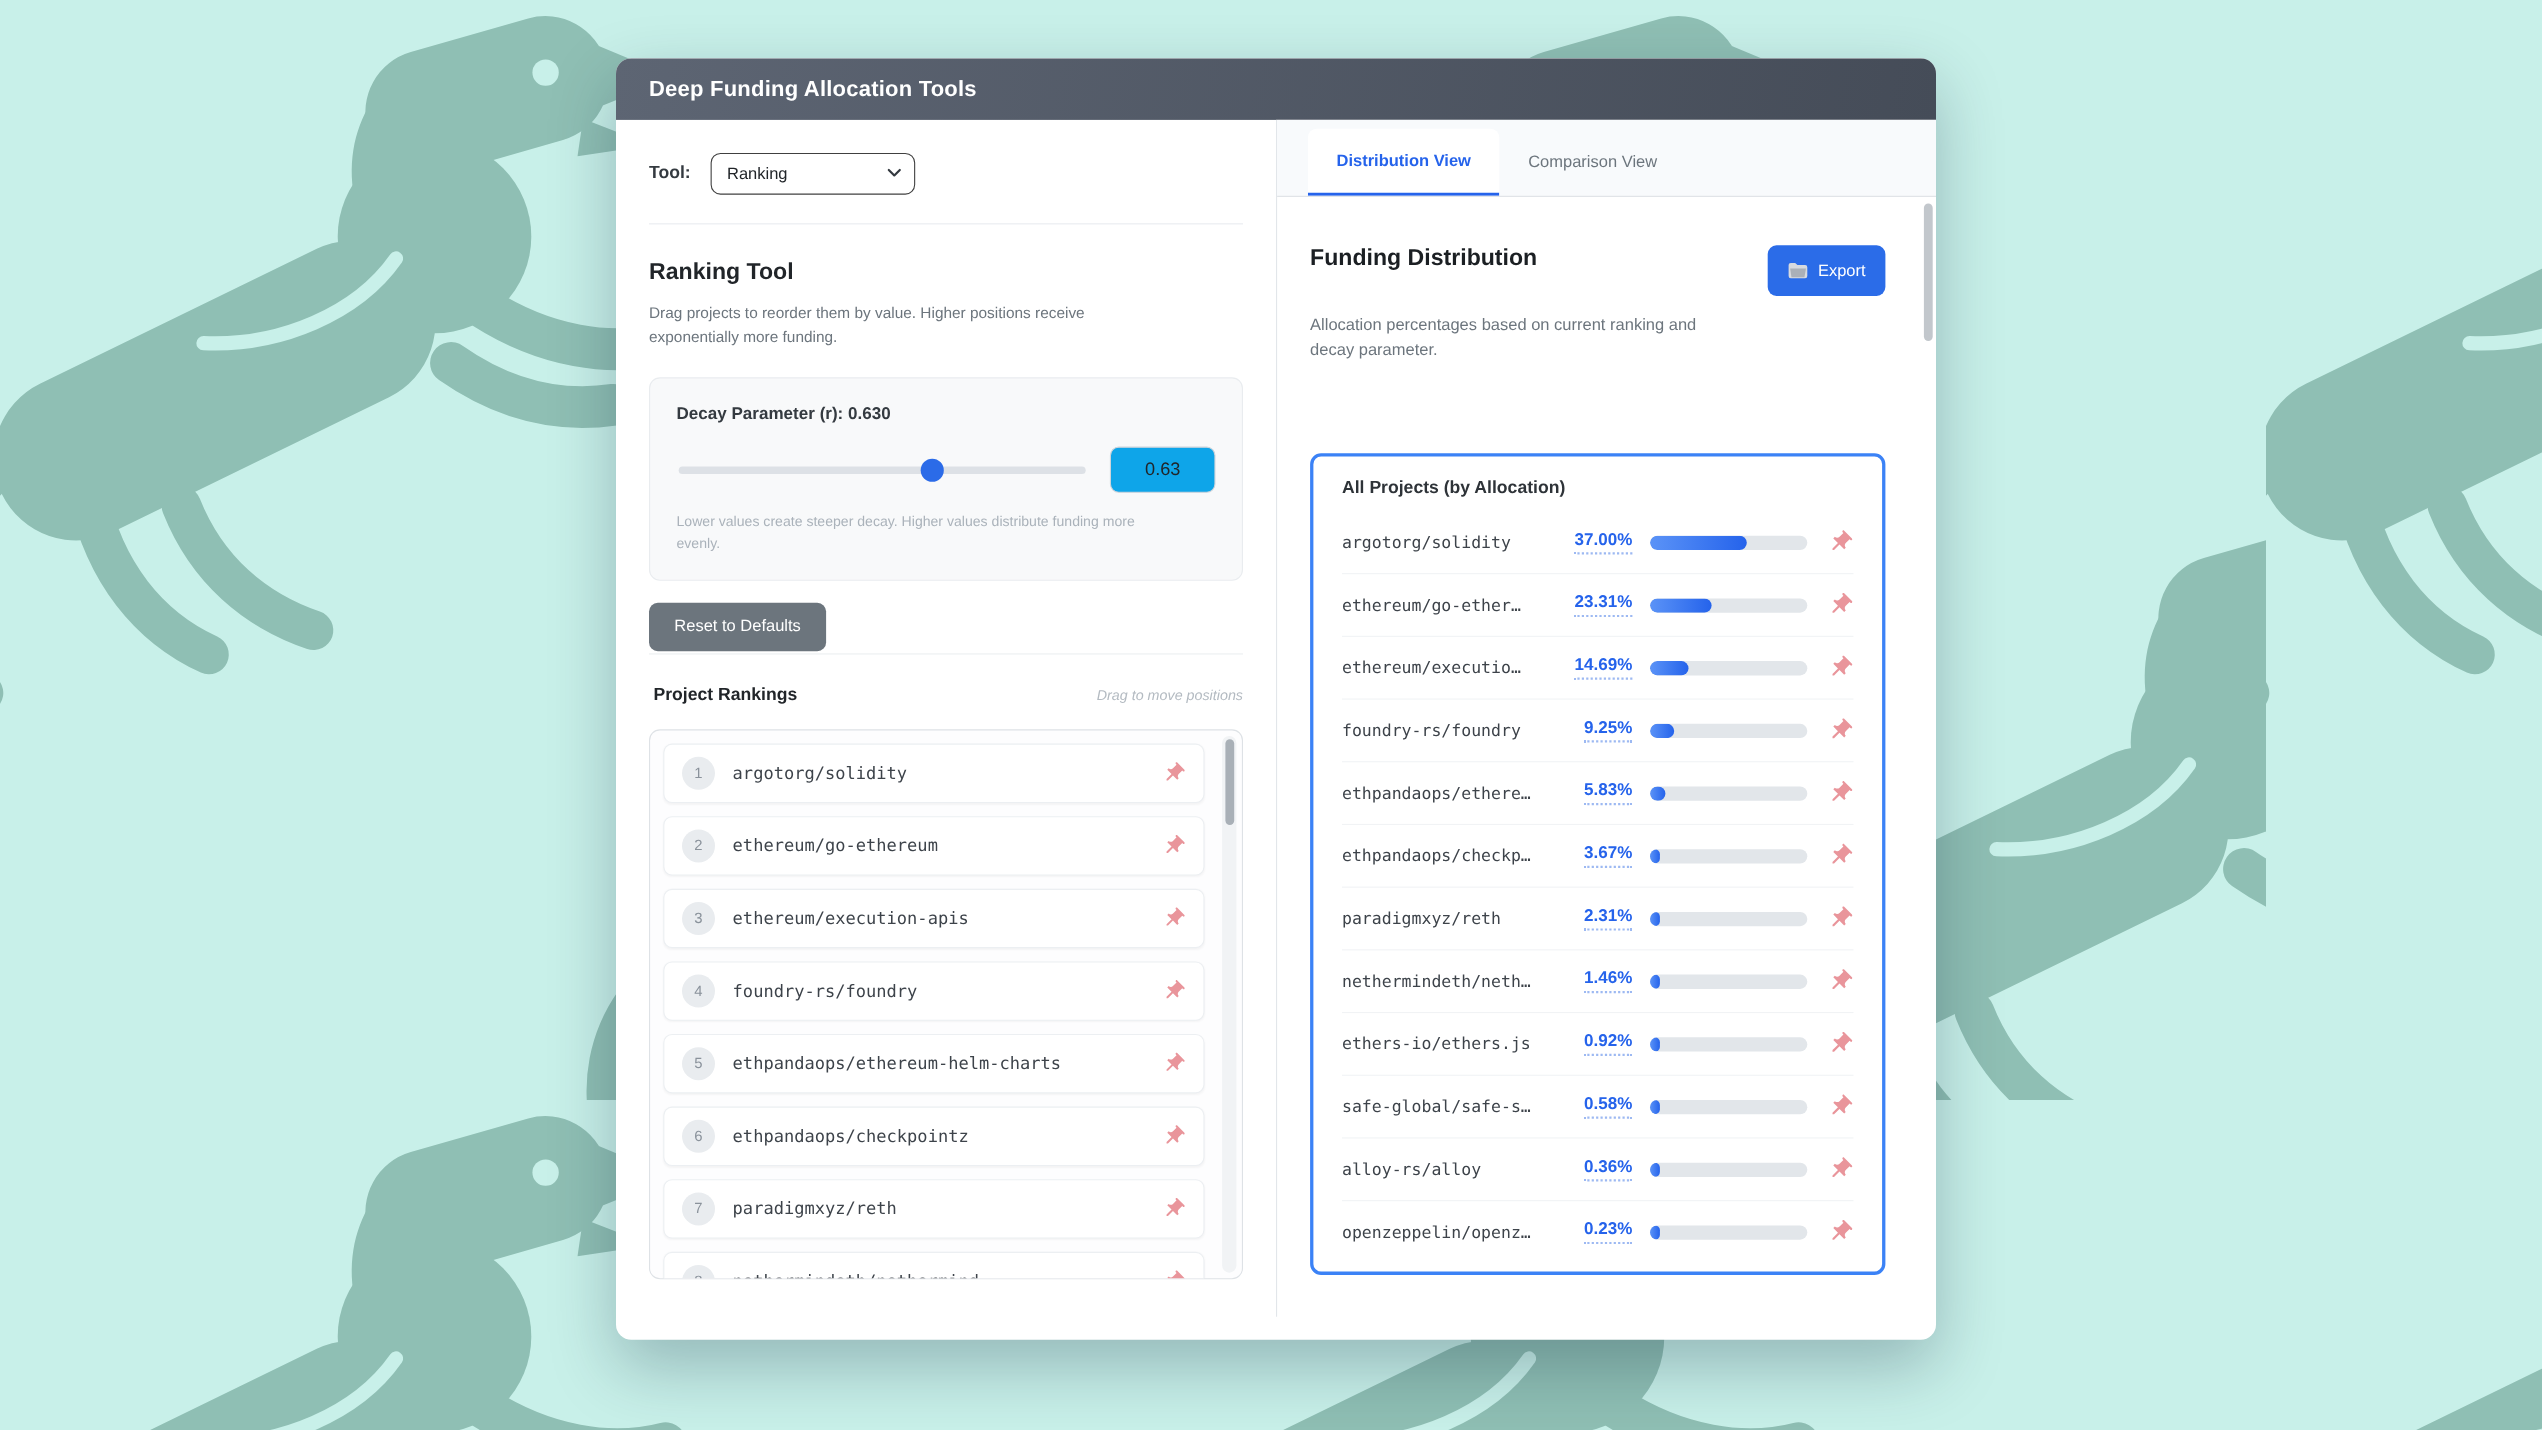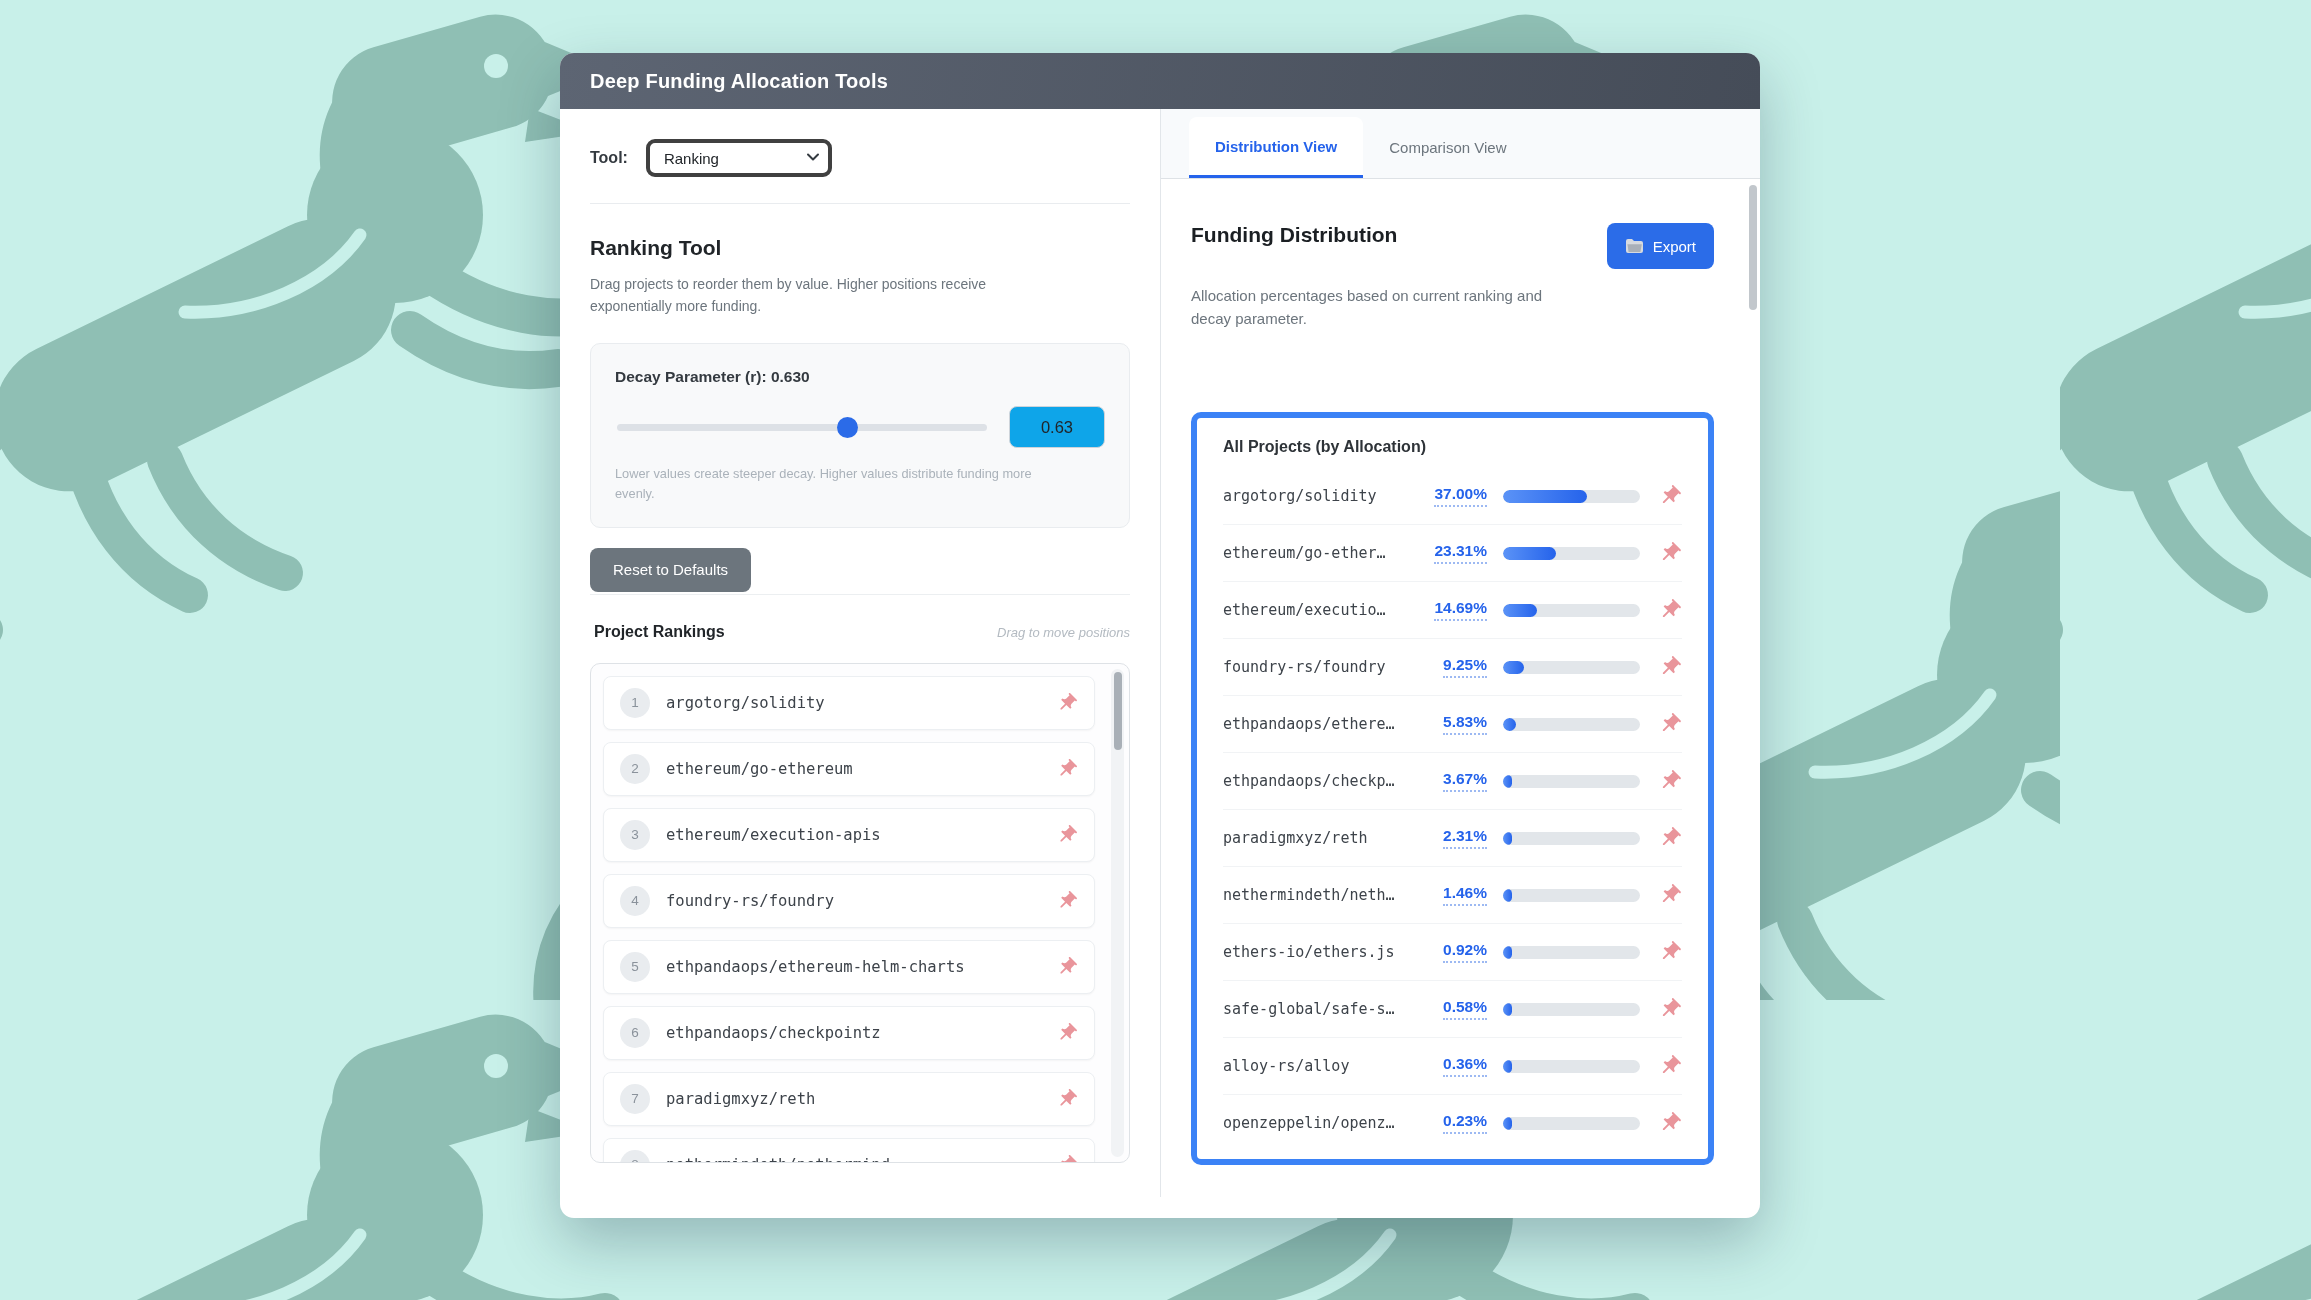--- a/index.html
+++ b/index.html
@@ -12,21 +12,21 @@
         background:#fff;box-shadow:0 24px 60px rgba(15,40,60,.28);overflow:hidden;}
   .header{height:56px;background:linear-gradient(100deg,#5d6573,#454c58);display:flex;align-items:center;padding:0 30px;}
   .header h1{color:#fff;font-size:20px;font-weight:600;margin:0;letter-spacing:.2px;}
   .cols{display:flex;height:1088px;}
 
   
   .left{width:600px;padding:30px;box-sizing:border-box;}
   .tool-row{display:flex;align-items:center;gap:18px;margin-bottom:26px;}
   .tool-row label{font-size:16px;font-weight:700;color:#343a40;}
   .select-wrap{position:relative;width:186px;}
-  .select-wrap select{width:100%;height:38px;appearance:none;-webkit-appearance:none;border:4px solid #404040;
+  .select-wrap select{width:100%;height:38px;appearance:none;-webkit-appearance:none;border:1px solid #404040;
         border-radius:9px;padding:0 14px;font-size:15px;color:#212529;background:#fff;font-family:inherit;cursor:pointer;}
   .select-wrap svg{position:absolute;right:12px;top:13px;pointer-events:none;}
   hr{border:none;border-top:1px solid #e9ecef;margin:0 0 32px;}
   .section-title{font-size:21px;color:#212529;margin:0 0 14px;font-weight:700;}
   .desc{font-size:14px;color:#6c757d;line-height:1.55;margin:0 0 26px;max-width:480px;}
   .decay-card{background:#f8f9fa;border:1px solid #e9ecef;border-radius:10px;padding:24px;margin-bottom:20px;}
   .decay-label{font-size:15.5px;color:#343a40;font-weight:600;margin-bottom:20px;}
   .slider-row{display:flex;align-items:center;gap:20px;margin-bottom:16px;}
   input[type=range]{-webkit-appearance:none;appearance:none;flex:1;height:7px;background:#dde1e6;border-radius:4px;outline:none;}
   input[type=range]::-webkit-slider-thumb{-webkit-appearance:none;width:21px;height:21px;border-radius:50%;background:#2b6be8;cursor:pointer;}
@@ -55,21 +55,21 @@
   .tabs{height:70px;background:#f8fafc;border-bottom:1px solid #dee2e6;display:flex;align-items:stretch;
         padding:8px 0 0 28px;box-sizing:border-box;}
   .tab{display:flex;align-items:center;padding:0 26px;font-size:15px;color:#6c757d;cursor:pointer;}
   .tab.active{background:#fff;color:#2563eb;font-weight:600;border-radius:8px 8px 0 0;border-bottom:3px solid #2563eb;}
   .scroll{position:relative;height:calc(100% - 70px);padding:44px 46px 0 30px;box-sizing:border-box;overflow:hidden;}
   .dist-head{display:flex;justify-content:space-between;align-items:flex-start;margin-bottom:12px;}
   .dist-head h2{font-size:21px;font-weight:700;color:#1b1f23;margin:0;}
   .export{display:flex;align-items:center;gap:9px;background:#2b6ce8;color:#fff;border:none;border-radius:8px;
         height:46px;padding:0 18px;font-size:15px;font-family:inherit;cursor:pointer;}
   .sub{font-size:15px;color:#6c757d;line-height:1.5;margin:16px 0 82px;max-width:370px;}
-  .all-card{border:6px solid #3b82f6;border-radius:10px;padding:20px 26px 8px;}
+  .all-card{border:3px solid #3b82f6;border-radius:10px;padding:20px 26px 8px;}
   .all-title{font-size:16px;font-weight:700;color:#2e3338;padding-bottom:12px;}
   .dist-row{display:flex;align-items:center;height:56px;border-top:1px solid #f1f3f5;}
   .dist-rows div.dist-row:first-of-type{border-top:none;}
   .dname{width:178px;font-family:"DejaVu Sans Mono",monospace;font-size:15px;color:#3d434a;white-space:nowrap;overflow:hidden;flex:none;}
   .pct-wrap{width:86px;text-align:right;flex:none;margin-right:16px;}
   .pct{display:inline-block;font-size:15.5px;font-weight:600;color:#2563eb;border-bottom:2px dotted #9db9f2;padding-bottom:2px;cursor:pointer;}
   .bar{flex:1;height:13px;background:#e2e6ea;border-radius:7px;overflow:hidden;margin-right:18px;}
   .fill{height:100%;border-radius:7px;background:linear-gradient(90deg,#5b93f7,#2563eb);}
   .pin{flex:none;display:flex;align-items:center;cursor:pointer;}
   .panel-scroll-thumb{position:absolute;right:3px;top:76px;width:8px;height:125px;background:#c2c7cc;border-radius:4px;cursor:pointer;}

